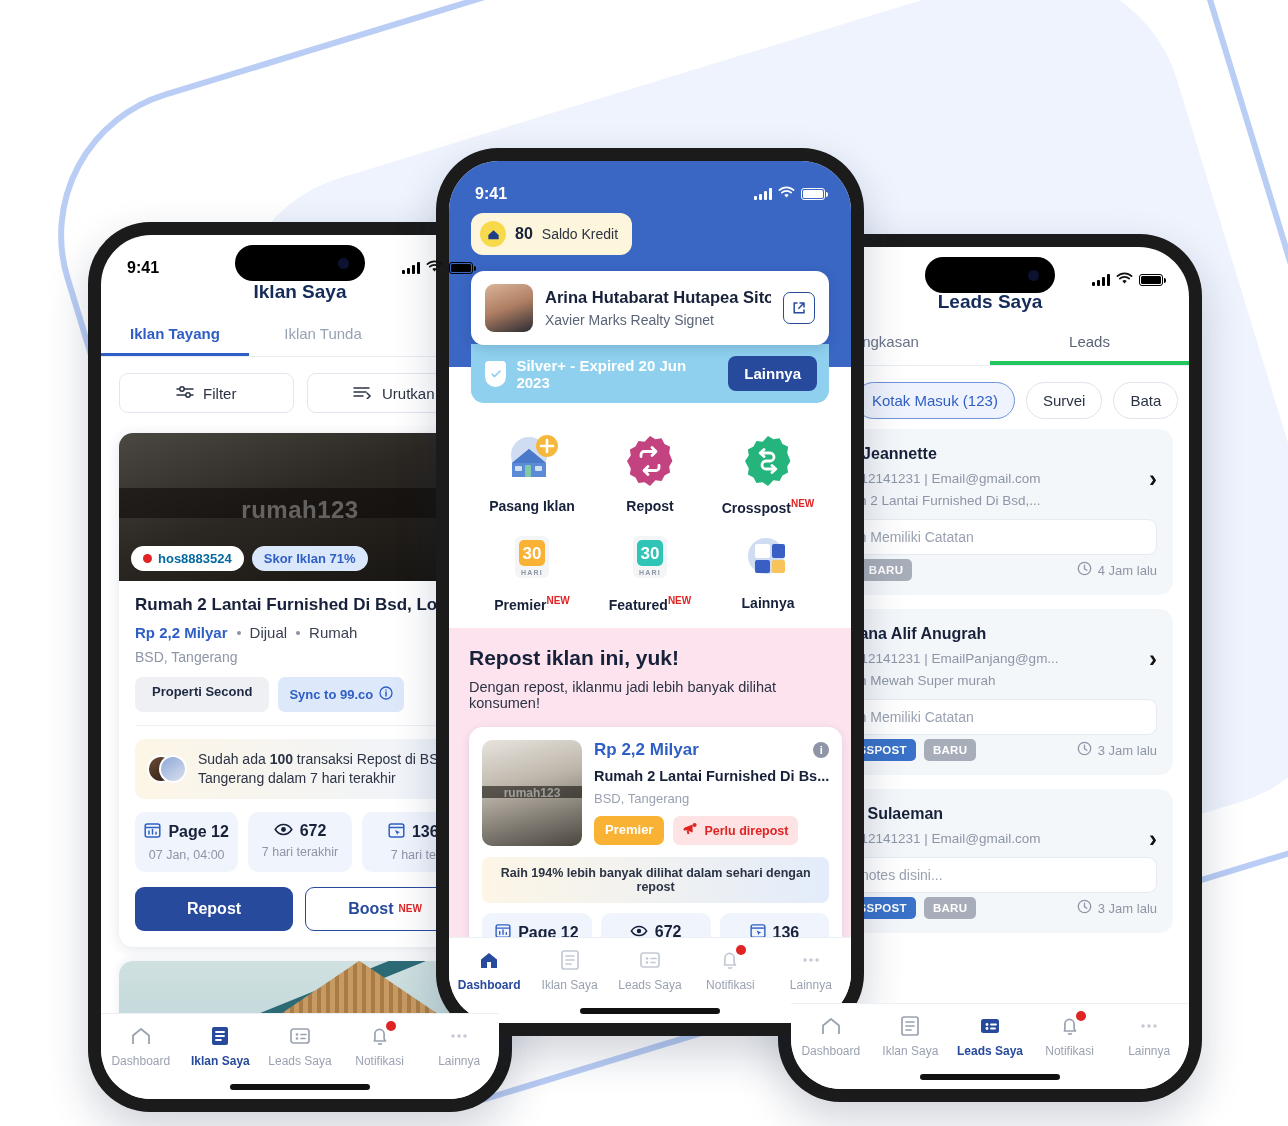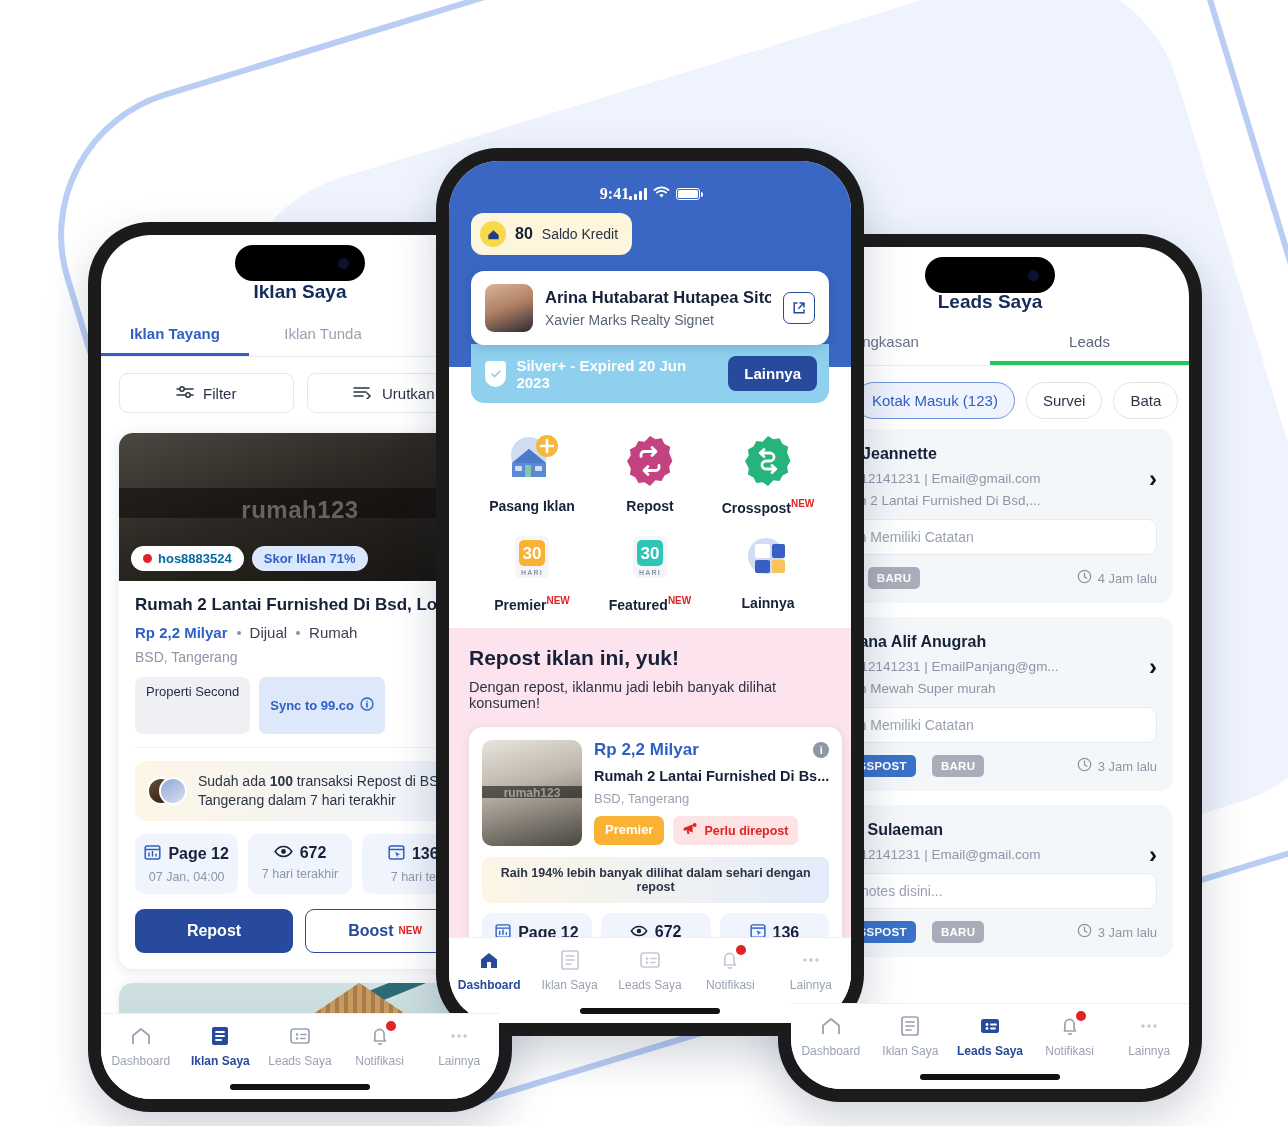--- a/index.html
+++ b/index.html
@@ -46,23 +46,23 @@
   }
   .notch {
     position: absolute; top: 10px; left: 50%; transform: translateX(-50%);
     width: 130px; height: 36px; background: #000; border-radius: 20px;
     display: flex; align-items: center; justify-content: flex-end;
     padding-right: 16px; z-index: 40;
   }
   .notch .cam { width: 11px; height: 11px; border-radius: 50%; background: #0c1230; }
   .statusbar {
     position: absolute; top: 0; left: 0; right: 0; height: 52px;
-    display: flex; align-items: center; justify-content: center;
+    display: flex; align-items: center; justify-content: space-between;
     padding: 14px 26px 0 26px; z-index: 35;
-    font-size: 16px; font-weight: bold; font-family: Liberation Serif, serif;
+    font-size: 16px; font-weight: bold;
   }
   .sb-right { display: flex; align-items: center; gap: 6px; }
   .homebar {
     position: absolute; bottom: 9px; left: 50%; transform: translateX(-50%);
     width: 140px; height: 6px; background: #111; border-radius: 4px; z-index: 45;
   }
 
   
   .bars { display: flex; align-items: flex-end; gap: 2px; height: 12px; }
   .bars i { display: block; width: 3px; border-radius: 1px; background: currentColor; }
@@ -92,22 +92,22 @@
   .chip-id { background:#fff; border-radius:20px; padding:5px 12px; font-size:13px; font-weight:bold; color:#0369a1; display:flex; align-items:center; gap:6px;}
   .dot-red { width:9px;height:9px;border-radius:50%;background:#e02424;display:inline-block;}
   .chip-score { background:#dbe7fb; border-radius:20px; padding:5px 12px; font-size:13px; font-weight:bold; color:#2f5fc4;}
   .l-body { padding:14px 16px 0 16px; }
   .l-ttl { font-size:17px; font-weight:bold; color:#17213a; white-space:nowrap; overflow:hidden; }
   .l-meta { margin-top:9px; font-size:15px; color:#3a4152; display:flex; align-items:center; gap:9px; }
   .l-meta b { color:#2f5fc4; }
   .l-meta .sep { width:4px;height:4px;border-radius:50%;background:#8a93a6;display:inline-block;}
   .l-loc { margin-top:8px; font-size:14px; color:#8d95a6; }
   .l-tags { margin-top:12px; display:flex; gap:9px; padding-bottom:13px; border-bottom:1px solid #edf0f5; }
-  .tag-grey { background:#eef0f3; color:#1e2a43; border-radius:8px; padding:7px 11px; font-size:13px; font-weight:normal;}
-  .tag-blue { background:#dde8fb; color:#2f5fc4; border-radius:7px; padding:20px 11px; font-size:13px; font-weight:bold; display:flex; gap:6px; align-items:center;}
+  .tag-grey { background:#eef0f3; color:#1e2a43; border-radius:8px; padding:7px 17px; font-size:13px; font-weight:bold;}
+  .tag-blue { background:#dde8fb; color:#2f5fc4; border-radius:7px; padding:9px 11px; font-size:13px; font-weight:bold; display:flex; gap:6px; align-items:center;}
   .l-promo { margin:13px 0 0 0; background:linear-gradient(90deg,#fdf6e6,#eef3fd); border-radius:10px; padding:11px 12px; display:flex; gap:11px; align-items:center;}
   .avstack { position:relative; width:40px; height:28px; flex:0 0 auto;}
   .avstack span { position:absolute; top:0; width:28px;height:28px;border-radius:50%;border:2px solid #fff;}
   .avstack span:nth-child(1){left:0; background:linear-gradient(145deg,#6b4b36,#2d1d14);}
   .avstack span:nth-child(2){left:12px; background:linear-gradient(145deg,#8fa8d8,#d8e0ee);}
   .l-promo p { font-size:14px; color:#2b3345; line-height:1.35; }
   .l-stats { display:flex; gap:10px; margin-top:13px; }
   .stat { flex:1; background:#f0f4fd; border-radius:10px; padding:10px 6px; text-align:center; }
   .stat .top { display:flex; align-items:center; justify-content:center; gap:7px; font-size:16px; font-weight:bold; color:#17213a;}
   .stat .sub { margin-top:5px; font-size:12.5px; color:#8d95a6;}
@@ -144,21 +144,21 @@
   .r-chip { border:1px solid #dfe4ec; border-radius:22px; padding:9px 16px; font-size:15px; color:#2b3345; background:#fff; white-space:nowrap;}
   .r-chip.active { border:1.6px solid #6f93dc; background:#eef3fd; color:#2f5fc4; }
   .lead { margin:0 16px 14px 16px; background:#f4f7fa; border-radius:14px; padding:16px 16px 14px 16px; position:relative; }
   .lead .ava { position:absolute; left:16px; top:18px; width:38px;height:38px;border-radius:50%;background:#b9cdf5;}
   .lead .nm { font-size:16px; font-weight:bold; color:#17213a; }
   .lead .ct { margin-top:8px; font-size:13.5px; color:#8d95a6; }
   .lead .pr { margin-top:7px; font-size:13.5px; color:#8d95a6; }
   .lead .chev { position:absolute; right:16px; top:36px; font-size:24px; color:#111; font-weight:bold;}
   .lead .note { margin-top:11px; height:36px; background:#fff; border:1px solid #e6ebf1; border-radius:9px;
         display:flex; align-items:center; padding:0 12px; font-size:14px; color:#9aa2b1;}
-  .lead .foot { margin-top:12px; display:flex; align-items:center; gap:16px; }
+  .lead .foot { margin-top:4px; display:flex; align-items:center; gap:8px; }
   .bdg { border-radius:5px; padding:5px 9px; font-size:11.5px; font-weight:bold; color:#fff; letter-spacing:.3px;}
   .bdg.blue { background:#3a72c9; }
   .bdg.grey { background:#a8aeb9; }
   .lead .time { margin-left:auto; display:flex; align-items:center; gap:6px; font-size:13px; color:#8d95a6;}
 
   
   #phoneCenter { left: 436px; top: 148px; width: 428px; height: 888px; z-index: 20; }
   #phoneCenter .screen { background:#fff; }
   .c-hero { background:#3a67c4; padding-top:0; position:relative; height:206px; }
   .credit { position:absolute; left:22px; top:52px; background:#fdf6dc; border-radius:12px;

